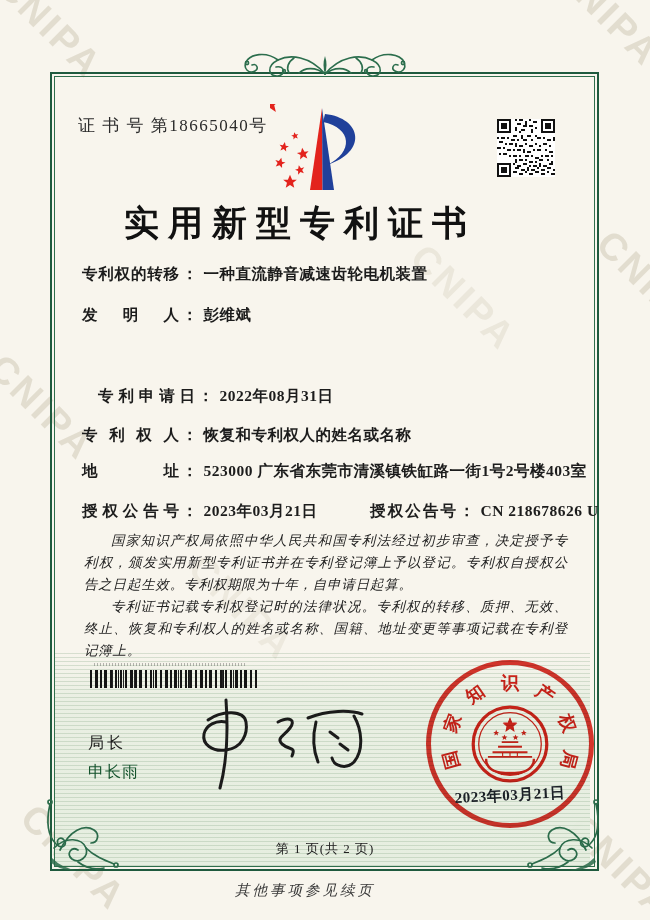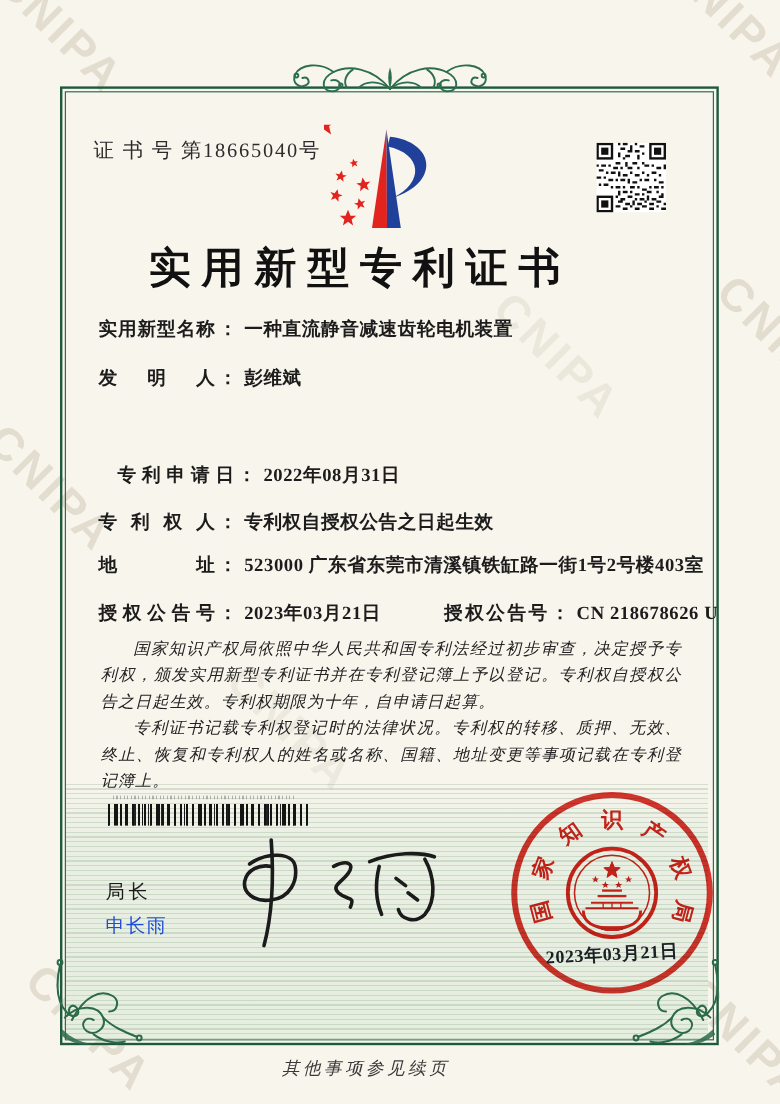--- a/index.html
+++ b/index.html
@@ -35,21 +35,21 @@
         background:repeating-linear-gradient(90deg,rgba(60,60,60,.35) 0 1px,transparent 1px 3px);}
   .barcode{position:absolute;left:90px;top:670px;width:168px;height:18px;
       background:
         repeating-linear-gradient(90deg,#141414 0 2px,transparent 2px 5px),
         repeating-linear-gradient(90deg,#141414 0 1px,transparent 1px 7px),
         repeating-linear-gradient(90deg,#222 0 1px,transparent 1px 11px);}
   
   .sig-title{position:absolute;left:88px;top:733px;font-size:16px;letter-spacing:3px;
         font-family:"Liberation Sans","DejaVu Sans",sans-serif;color:#1a1a1a;}
   .sig-name{position:absolute;left:88px;top:762px;font-size:16px;letter-spacing:1px;
-        font-family:"Liberation Sans","DejaVu Sans",sans-serif;color:#1d4ed8;}
+        font-family:"Liberation Sans","DejaVu Sans",sans-serif;color:#14532d;}
   .sig-hand{position:absolute;left:182px;top:692px;}
   
   .seal{position:absolute;left:426px;top:660px;width:168px;height:168px;mix-blend-mode:multiply;}
   .seal-ring{position:absolute;inset:0;border:5px solid rgba(216,37,28,.92);border-radius:50%;}
   .seal-char{position:absolute;left:50%;top:50%;font-size:18px;font-weight:bold;color:#d8251c;
       transform:translate(-50%,-50%) rotate(var(--a)) translateY(-61px);}
   .emblem{position:absolute;left:50%;top:50%;transform:translate(-50%,-50%);}
   .seal-date{position:absolute;left:0;width:100%;top:126px;text-align:center;font-size:15px;
       font-weight:bold;color:#20242e;letter-spacing:.5px;transform:rotate(-3deg);}
   
@@ -139,30 +139,30 @@
         <rect x="2" y="2" width="3" height="3"></rect>
         <rect x="24" y="2" width="3" height="3"></rect>
         <rect x="2" y="24" width="3" height="3"></rect>
       </g>
     <path fill="#111" d="M9,0h1v1h-1z M11,0h2v1h-2z M14,1h1v2h-1z M10,2h2v1h-2z M13,3h2v1h-2z M9,4h1v2h-1z M12,5h2v1h-2z M16,0h1v1h-1z M18,1h2v1h-2z M16,3h2v1h-2z M19,4h1v1h-1z M17,5h1v2h-1z M11,6h1v1h-1z M8,8h2v1h-2z M12,8h1v2h-1z M15,8h2v1h-2z M19,8h1v1h-1z M0,9h1v1h-1z M2,9h2v1h-2z M5,9h1v1h-1z M7,10h2v1h-2z M10,10h1v1h-1z M13,10h2v1h-2z M17,10h1v1h-1z M20,9h2v1h-2z M23,9h1v1h-1z M25,10h2v1h-2z M28,9h1v2h-1z M1,11h2v1h-2z M4,12h1v1h-1z M6,12h2v1h-2z M9,12h1v2h-1z M11,13h2v1h-2z M14,12h1v1h-1z M16,13h2v1h-2z M19,12h1v1h-1z M21,13h1v1h-1z M23,12h2v1h-2z M26,13h1v1h-1z M0,14h2v1h-2z M3,14h1v1h-1z M5,15h2v1h-2z M8,15h1v1h-1z M10,15h2v1h-2z M13,15h1v2h-1z M15,16h2v1h-2z M18,15h1v1h-1z M20,15h2v1h-2z M24,15h1v1h-1z M26,16h2v1h-2z M1,17h1v1h-1z M3,17h2v1h-2z M6,18h1v1h-1z M8,18h2v1h-2z M11,18h1v1h-1z M14,18h2v1h-2z M17,18h1v1h-1z M19,19h2v1h-2z M22,18h1v1h-1z M24,18h2v1h-2z M27,18h1v1h-1z M9,20h1v2h-1z M11,20h2v1h-2z M14,20h1v1h-1z M16,21h2v1h-2z M19,21h1v1h-1z M21,20h2v1h-2z M25,20h1v1h-1z M27,21h1v1h-1z M8,22h1v1h-1z M10,23h2v1h-2z M13,22h2v1h-2z M16,23h1v1h-1z M18,23h2v1h-2z M21,22h1v2h-1z M23,23h2v1h-2z M26,22h2v1h-2z M9,24h2v1h-2z M12,25h2v1h-2z M15,24h1v2h-1z M17,25h2v1h-2z M20,24h1v1h-1z M22,25h2v1h-2z M25,24h2v1h-2z M28,25h1v1h-1z M8,26h2v1h-2z M11,27h2v1h-2z M14,26h1v1h-1z M16,27h2v1h-2z M19,26h2v1h-2z M22,27h2v1h-2z M25,26h1v1h-1z M27,27h2v1h-2z"></path>
   </svg>
 
   <div class="title">实用新型专利证书</div>
 
   <div class="row" style="top:264px;">
-    <span class="lbl">实用新型名称</span><span class="colon">：</span><span class="val">一种直流静音减速齿轮电机装置</span>
+    <span class="lbl">专利权的转移</span><span class="colon">：</span><span class="val">一种直流静音减速齿轮电机装置</span>
   </div>
   <div class="row" style="top:305px;">
     <span class="lbl">发明人</span><span class="colon">：</span><span class="val">彭维斌</span>
   </div>
   <div class="row" style="top:386px;margin-left:16px;">
     <span class="lbl">专利申请日</span><span class="colon">：</span><span class="val">2022年08月31日</span>
   </div>
   <div class="row" style="top:425px;">
-    <span class="lbl">专利权人</span><span class="colon">：</span><span class="val">专利权自授权公告之日起生效</span>
+    <span class="lbl">专利权人</span><span class="colon">：</span><span class="val">恢复和专利权人的姓名或名称</span>
   </div>
   <div class="row" style="top:461px;">
     <span class="lbl">地址</span><span class="colon">：</span><span class="val">523000 广东省东莞市清溪镇铁缸路一街1号2号楼403室</span>
   </div>
   <div class="row" style="top:501px;">
     <span class="lbl">授权公告号</span><span class="colon">：</span><span class="val">2023年03月21日</span>
   </div>
   <div class="row" style="left:330px;top:501px;">
     <span class="lbl narrow">授权公告号</span><span class="colon">：</span><span class="val">CN 218678626 U</span>
   </div>
@@ -212,15 +212,16 @@
       <g stroke="#d8251c" fill="none" stroke-width="2">
         <path d="M-24,14 h48 M-19,9 h38 M-13,3 h26 M-9,-2 h18"></path>
         <path d="M-8,9 v5 M0,9 v5 M8,9 v5" stroke-width="1.2"></path>
         <path d="M-26,16 q0,16 26,16 q26,0 26,-16" stroke-width="2.6"></path>
         <path d="M-10,32 h20" stroke-width="3.5"></path>
       </g>
     </svg>
     <div class="seal-date">2023年03月21日</div>
   </div>
 
+  <div class="page-num">第 1 页(共 2 页)</div>
   <div class="cont-note">其他事项参见续页</div>
 
 </div>
 
 </body></html>

